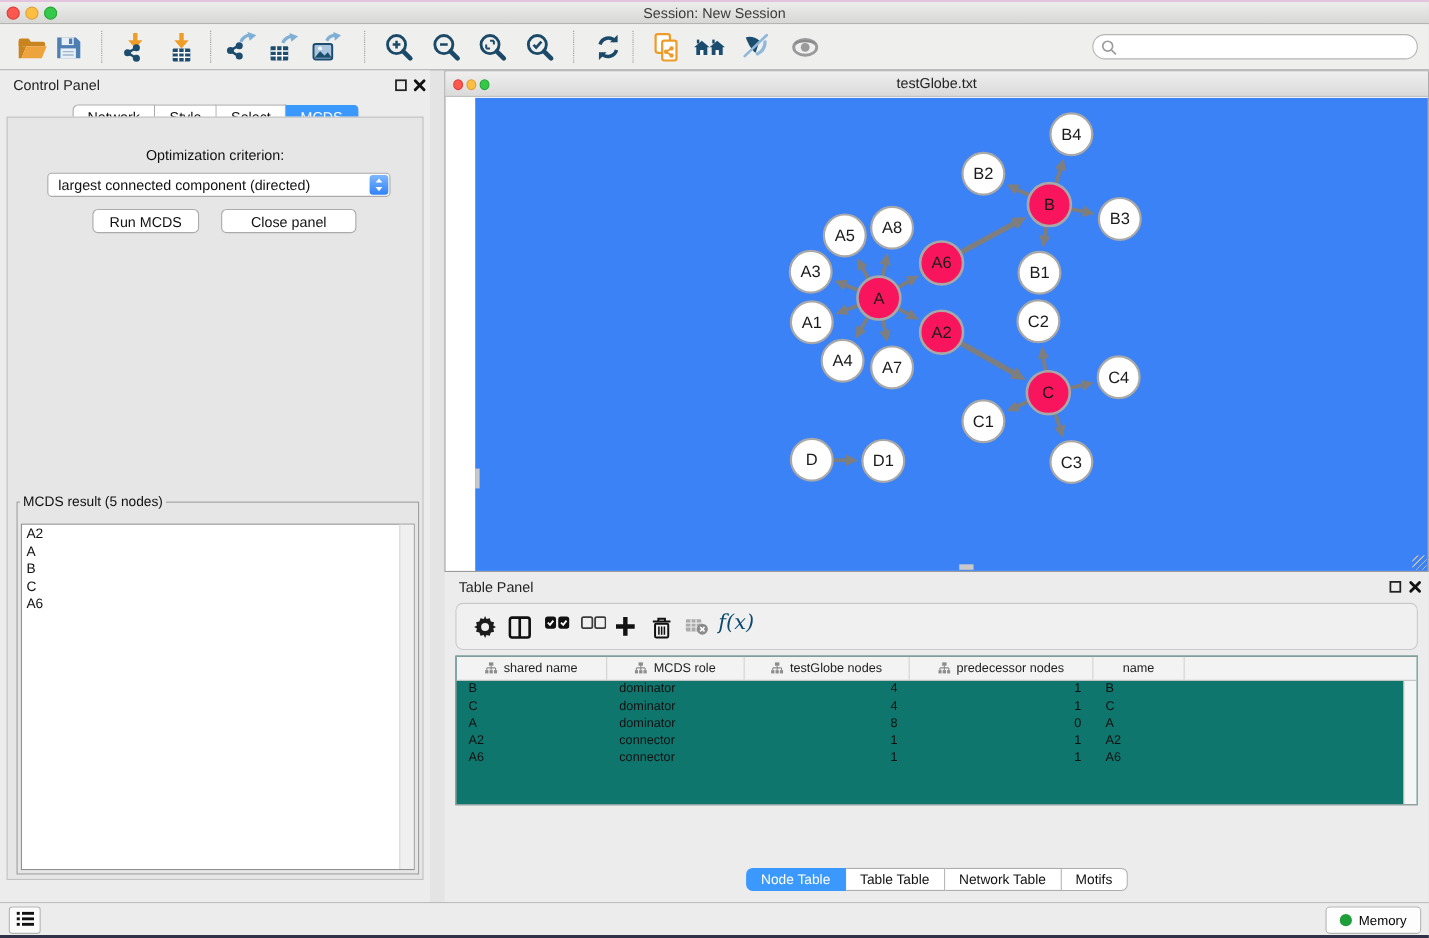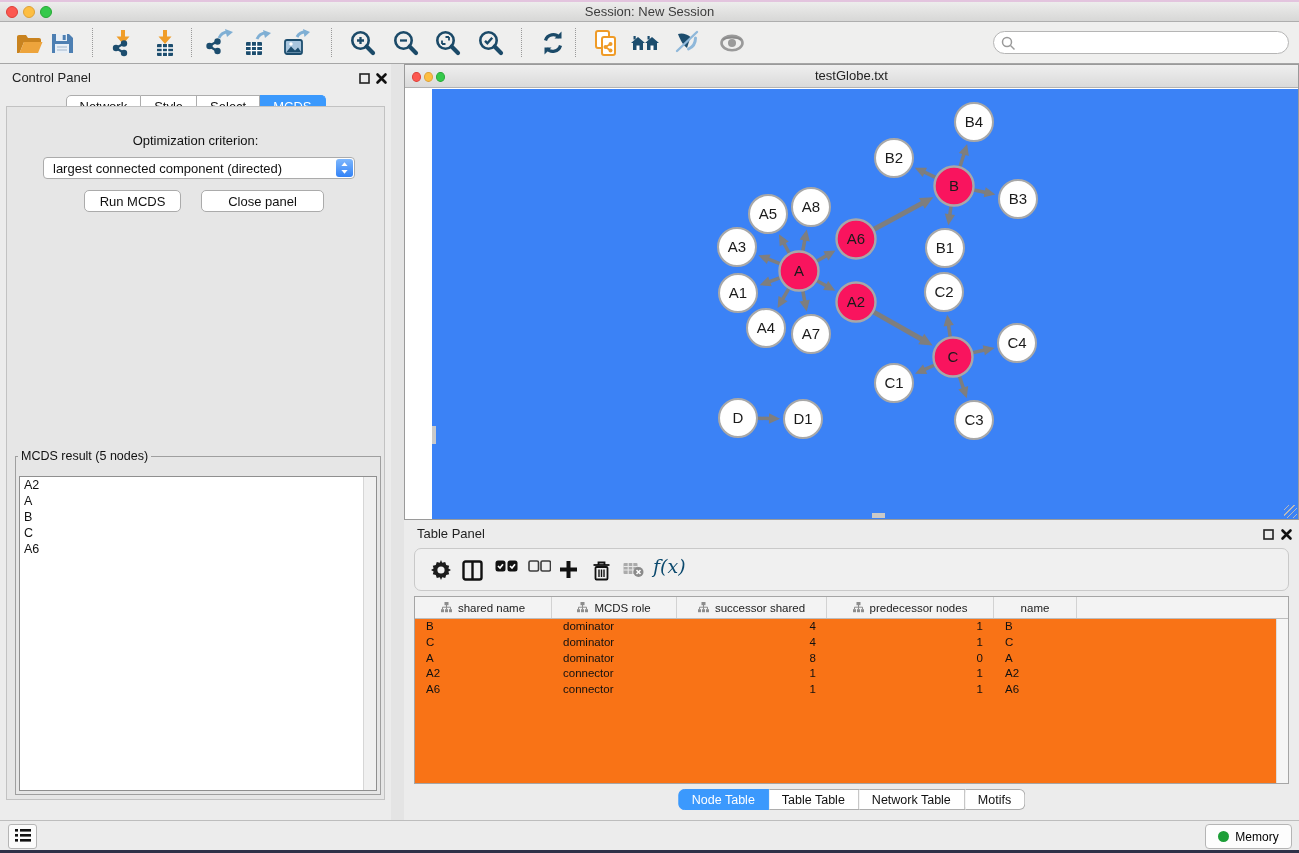--- a/index.html
+++ b/index.html
@@ -84,21 +84,21 @@
 
   
   .table-panel { position:absolute; left:404px; top:520px; width:895px; height:300px; background:#ececec; }
   .tp-title { position:absolute; left:13px; top:6px; font-size:13px; color:#222; }
   .tp-float { right:24px; } .tp-close { right:6px; }
   .tp-toolbar { position:absolute; left:10px; top:28px; width:875px; height:43px; background:#f0f0f0;
                 border:1px solid #c9c9c9; border-radius:7px; }
   .tpt-ico { position:absolute; top:11px; background:none; border:none; padding:0; cursor:default; }
   .fx-label { position:absolute; left:238px; top:6px; font-family:"DejaVu Serif", serif;
               font-style:italic; font-size:19px; color:#0c4a6e; }
-  .tp-table { position:absolute; left:10px; top:76px; width:875px; height:188px; background:#f97316;
+  .tp-table { position:absolute; left:10px; top:76px; width:875px; height:136px; background:#0f766e;
               border:1px solid #a5a5a5; overflow:hidden; }
   .tp-thead { display:flex; height:22px; background:#f3f3f3; border-bottom:1px solid #bdbdbd; }
   .th { display:flex; align-items:center; justify-content:center; gap:6px; font-size:11.5px;
         color:#222; border-right:1px solid #d2d2d2; height:100%; }
   .tp-row { display:flex; height:15.8px; }
   .td { font-size:11.5px; line-height:15.8px; white-space:nowrap; overflow:hidden; }
   .td.al { padding-left:11px; text-align:left; }
   .td.ar { padding-right:11px; text-align:right; }
   .tp-scroll { position:absolute; right:0; top:22px; bottom:0; width:12px; background:#f5f5f5;
                border-left:1px solid #ddd; }
@@ -503,21 +503,21 @@
             <span>MCDS role</span>
           </div>
           <div class="th" style="width: 150px;">
             <svg width="11" height="11" viewBox="0 0 11 11">
               <rect x="3.5" y="0" width="4" height="3.2" fill="#8c8c8c"></rect>
               <path d="M5.5 3v2.2M1.5 5.2h8M1.5 5.2v2M5.5 5.2v2M9.5 5.2v2" stroke="#8c8c8c" stroke-width="1" fill="none"></path>
               <rect x="0" y="7.2" width="3" height="3" fill="#8c8c8c"></rect>
               <rect x="4" y="7.2" width="3" height="3" fill="#8c8c8c"></rect>
               <rect x="8" y="7.2" width="3" height="3" fill="#8c8c8c"></rect>
             </svg>
-            <span>successor shared</span>
+            <span>testGlobe nodes</span>
           </div>
           <div class="th" style="width: 167px;">
             <svg width="11" height="11" viewBox="0 0 11 11">
               <rect x="3.5" y="0" width="4" height="3.2" fill="#8c8c8c"></rect>
               <path d="M5.5 3v2.2M1.5 5.2h8M1.5 5.2v2M5.5 5.2v2M9.5 5.2v2" stroke="#8c8c8c" stroke-width="1" fill="none"></path>
               <rect x="0" y="7.2" width="3" height="3" fill="#8c8c8c"></rect>
               <rect x="4" y="7.2" width="3" height="3" fill="#8c8c8c"></rect>
               <rect x="8" y="7.2" width="3" height="3" fill="#8c8c8c"></rect>
             </svg>
             <span>predecessor nodes</span>

